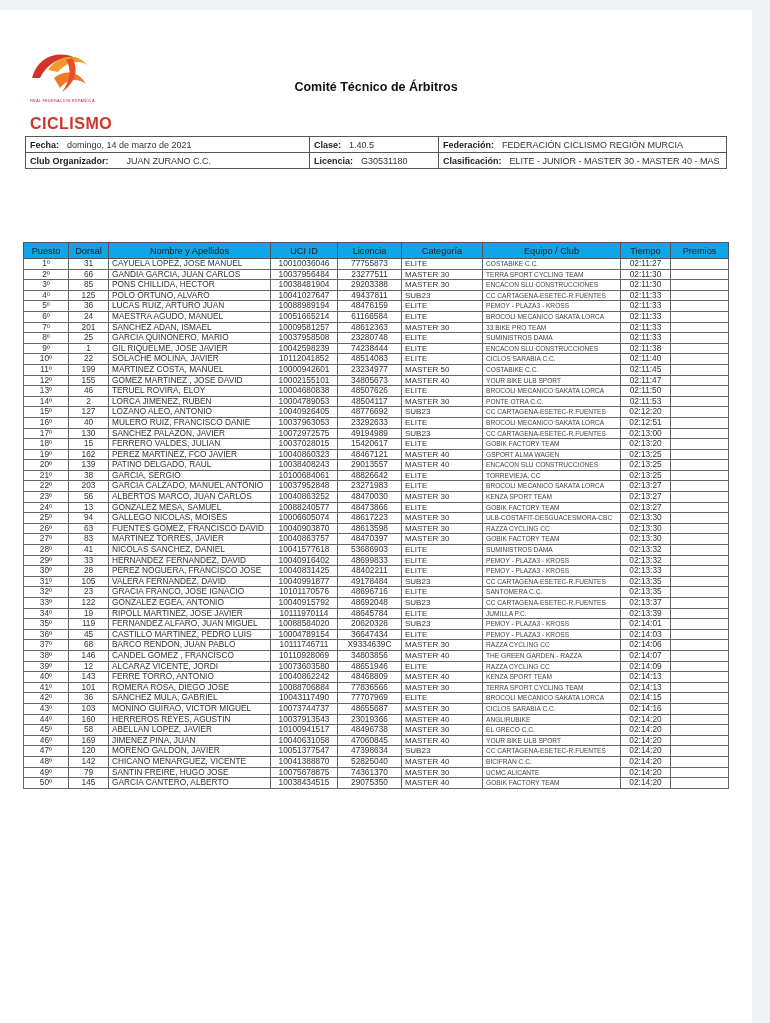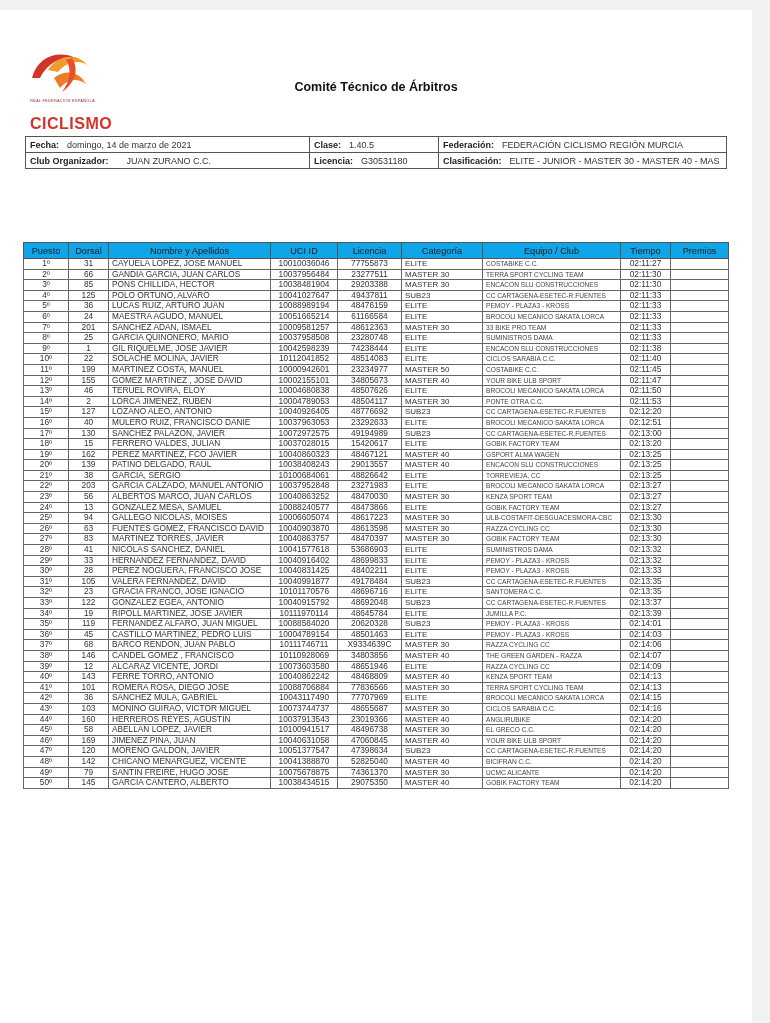--- a/index.html
+++ b/index.html
@@ -473,21 +473,21 @@
           <td class="cat">SUB23</td>
           <td class="team">PEMOY - PLAZA3 - KROSS</td>
           <td class="c">02:14:01</td>
           <td></td>
         </tr>
         <tr>
           <td class="c">36º</td>
           <td class="c">45</td>
           <td>CASTILLO MARTINEZ, PEDRO LUIS</td>
           <td class="c">10004789154</td>
-          <td class="c">48501463</td>
+          <td class="c">36647434</td>
           <td class="cat">ELITE</td>
           <td class="team">PEMOY - PLAZA3 - KROSS</td>
           <td class="c">02:14:03</td>
           <td></td>
         </tr>
         <tr>
           <td class="c">37º</td>
           <td class="c">68</td>
           <td>BARCO RENDON, JUAN PABLO</td>
           <td class="c">10111746711</td>

